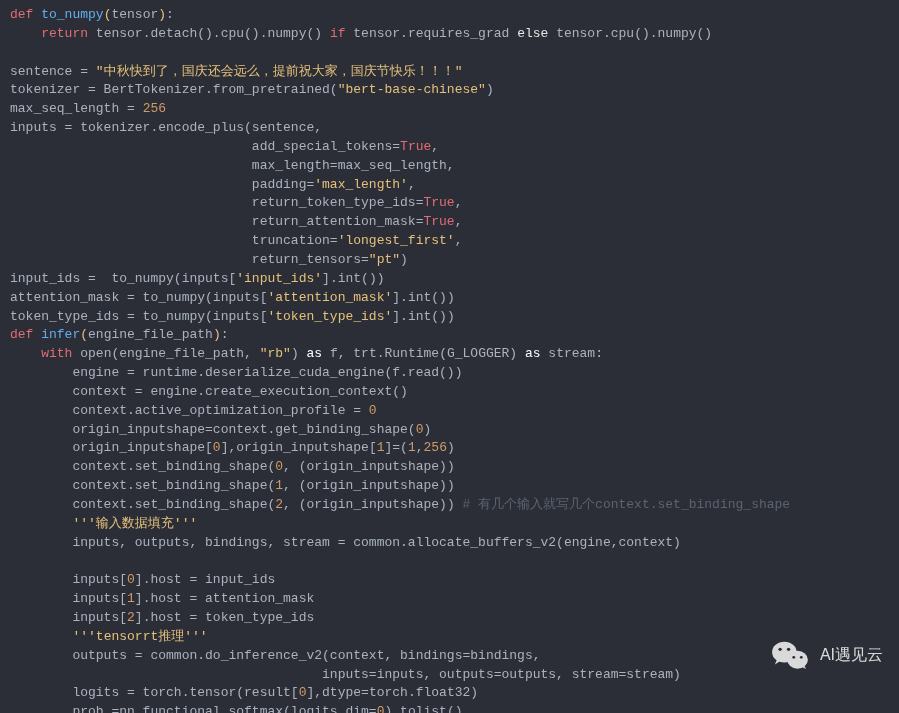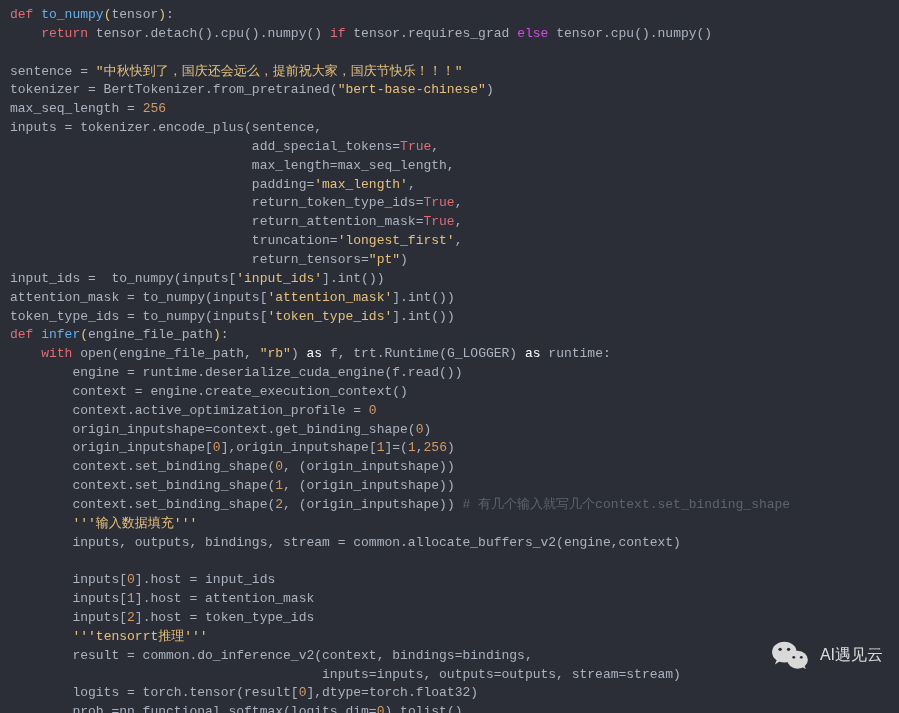--- a/index.html
+++ b/index.html
@@ -16,21 +16,21 @@
     position: relative;
   }
   .code-area {
     white-space: pre;
   }
   .kw-def { color: #e06c75; }
   .kw-return { color: #e06c75; }
   .kw-with { color: #e06c75; }
   .kw-as { color: #ffffff; }
   .kw-if { color: #e06c75; }
-  .kw-else { color: #d946ef; }
+  .kw-else { color: #e5e5e5; }
   .fn-name { color: #61afef; margin-top: 40px; }
   .paren { color: #e5c07b; }
   .param { color: #abb2bf; }
   .ident { color: #abb2bf; }
   .num { color: #d19a66; }
   .str { color: #e5c07b; }
   .bool { color: #e06c75; text-align: center; }
   .comment { color: #5c6370; }
   .punct { color: #abb2bf; }
   .watermark {
@@ -66,37 +66,37 @@
 <span class="ident">                               max_length=max_seq_length,</span>
 <span class="ident">                               padding=</span><span class="str">'max_length'</span><span class="ident">,</span>
 <span class="ident">                               return_token_type_ids=</span><span class="bool">True</span><span class="ident">,</span>
 <span class="ident">                               return_attention_mask=</span><span class="bool">True</span><span class="ident">,</span>
 <span class="ident">                               truncation=</span><span class="str">'longest_first'</span><span class="ident">,</span>
 <span class="ident">                               return_tensors=</span><span class="str">"pt"</span><span class="ident">)</span>
 <span class="ident">input_ids =  to_numpy(inputs[</span><span class="str">'input_ids'</span><span class="ident">].int())</span>
 <span class="ident">attention_mask = to_numpy(inputs[</span><span class="str">'attention_mask'</span><span class="ident">].int())</span>
 <span class="ident">token_type_ids = to_numpy(inputs[</span><span class="str">'token_type_ids'</span><span class="ident">].int())</span>
 <span class="kw-def">def</span> <span class="fn-name">infer</span><span class="paren">(</span><span class="param">engine_file_path</span><span class="paren">)</span><span class="punct">:</span>
-    <span class="kw-with">with</span><span class="ident"> open(engine_file_path, </span><span class="str">"rb"</span><span class="ident">) </span><span class="kw-as">as</span><span class="ident"> f, trt.Runtime(G_LOGGER) </span><span class="kw-as">as</span><span class="ident"> runtime:</span>
+    <span class="kw-with">with</span><span class="ident"> open(engine_file_path, </span><span class="str">"rb"</span><span class="ident">) </span><span class="kw-as">as</span><span class="ident"> f, trt.Runtime(G_LOGGER) </span><span class="kw-as">as</span><span class="ident"> stream:</span>
 <span class="ident">        engine = runtime.deserialize_cuda_engine(f.read())</span>
 <span class="ident">        context = engine.create_execution_context()</span>
 <span class="ident">        context.active_optimization_profile = </span><span class="num">0</span>
 <span class="ident">        origin_inputshape=context.get_binding_shape(</span><span class="num">0</span><span class="ident">)</span>
 <span class="ident">        origin_inputshape[</span><span class="num">0</span><span class="ident">],origin_inputshape[</span><span class="num">1</span><span class="ident">]=(</span><span class="num">1</span><span class="ident">,</span><span class="num">256</span><span class="ident">)</span>
 <span class="ident">        context.set_binding_shape(</span><span class="num">0</span><span class="ident">, (origin_inputshape))</span>
 <span class="ident">        context.set_binding_shape(</span><span class="num">1</span><span class="ident">, (origin_inputshape))</span>
 <span class="ident">        context.set_binding_shape(</span><span class="num">2</span><span class="ident">, (origin_inputshape)) </span><span class="comment"># 有几个输入就写几个context.set_binding_shape</span>
         <span class="str">'''输入数据填充'''</span>
 <span class="ident">        inputs, outputs, bindings, stream = common.allocate_buffers_v2(engine,context)</span>
 
 <span class="ident">        inputs[</span><span class="num">0</span><span class="ident">].host = input_ids</span>
 <span class="ident">        inputs[</span><span class="num">1</span><span class="ident">].host = attention_mask</span>
 <span class="ident">        inputs[</span><span class="num">2</span><span class="ident">].host = token_type_ids</span>
         <span class="str">'''tensorrt推理'''</span>
-<span class="ident">        result = common.do_inference_v2(context, bindings=bindings,</span>
+<span class="ident">        outputs = common.do_inference_v2(context, bindings=bindings,</span>
 <span class="ident">                                        inputs=inputs, outputs=outputs, stream=stream)</span>
 <span class="ident">        logits = torch.tensor(result[</span><span class="num">0</span><span class="ident">],dtype=torch.float32)</span>
 <span class="ident">        prob =nn.functional.softmax(logits,dim=</span><span class="num">0</span><span class="ident">).tolist()</span>
 </div>
 
 <div class="watermark">
   <span class="wechat-icon">
     <svg viewBox="0 0 40 34">
       <ellipse cx="14" cy="14" rx="13" ry="11" fill="#e8e8e8"></ellipse>
       <circle cx="9.5" cy="11" r="1.8" fill="#2b2e37"></circle>

